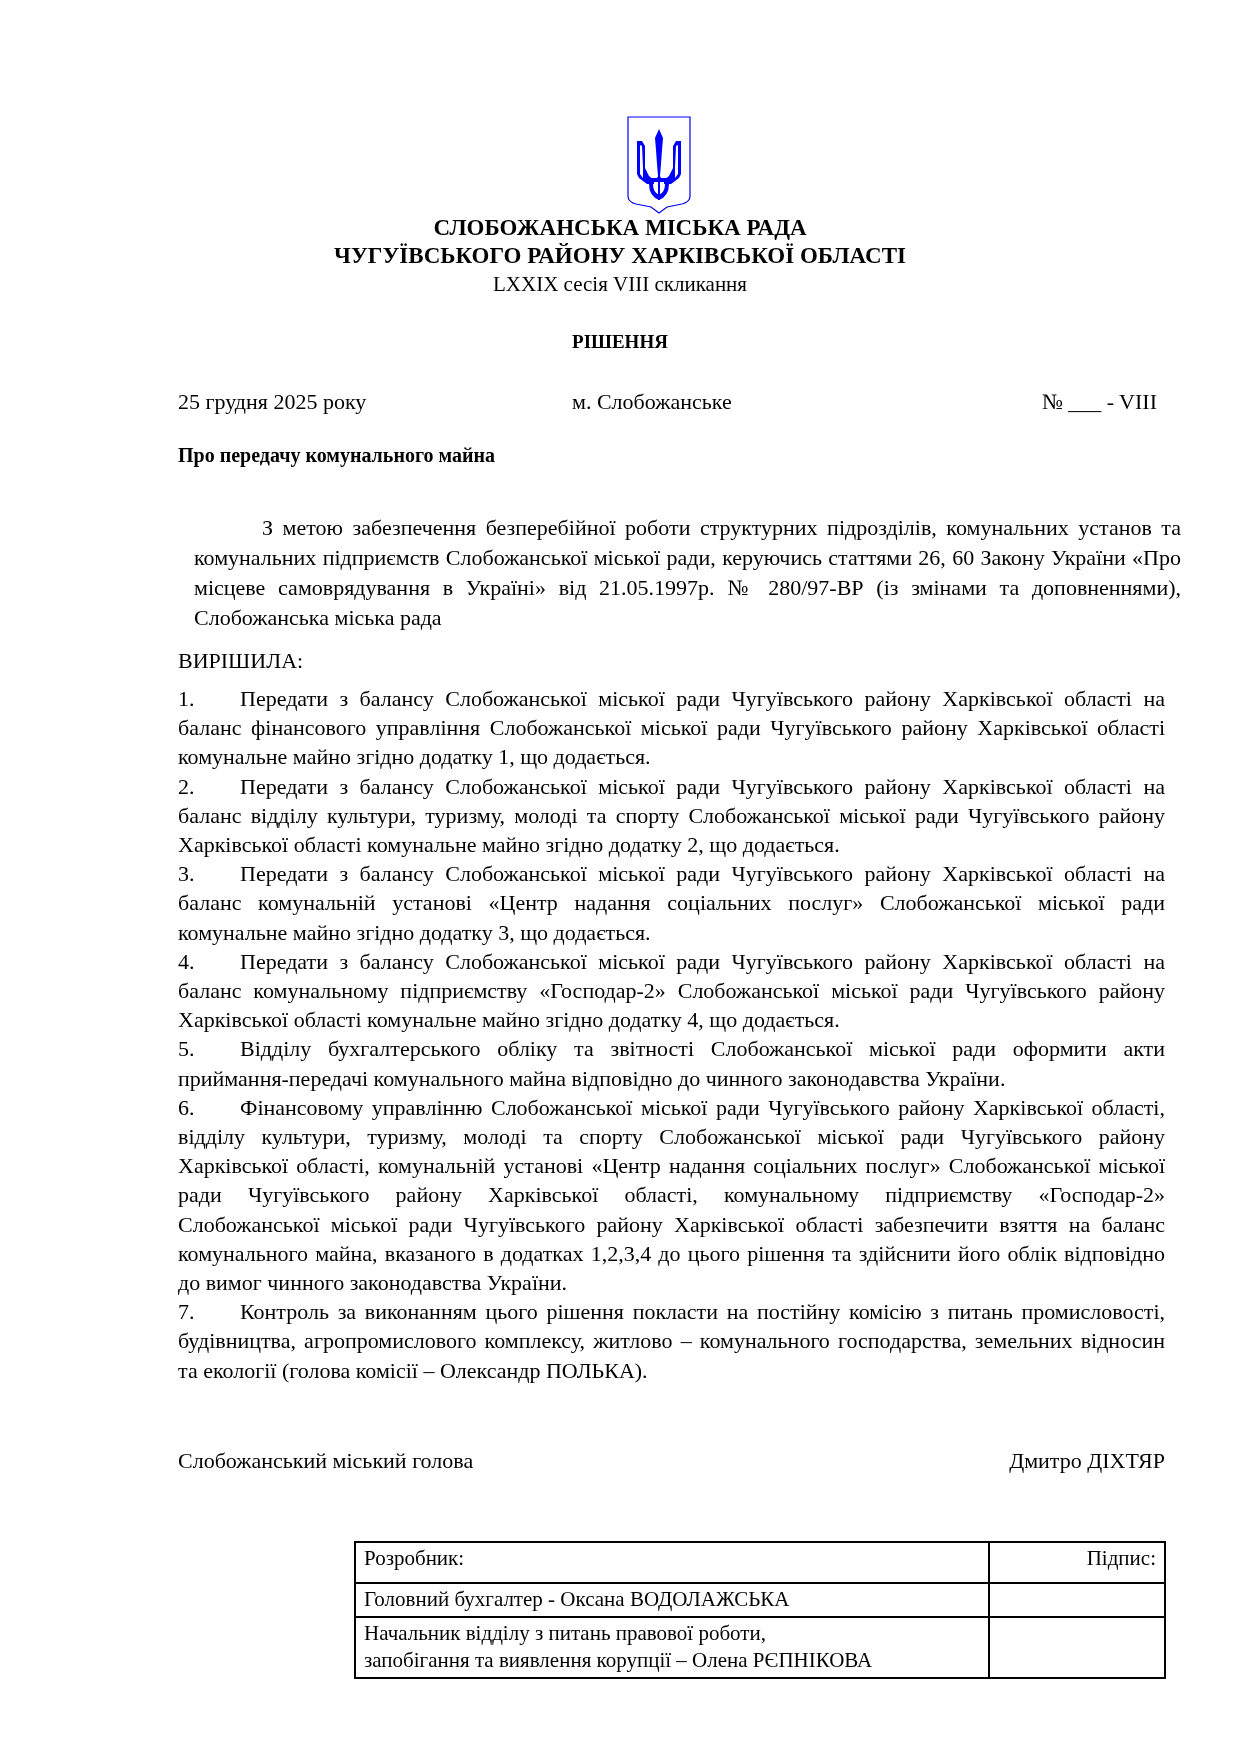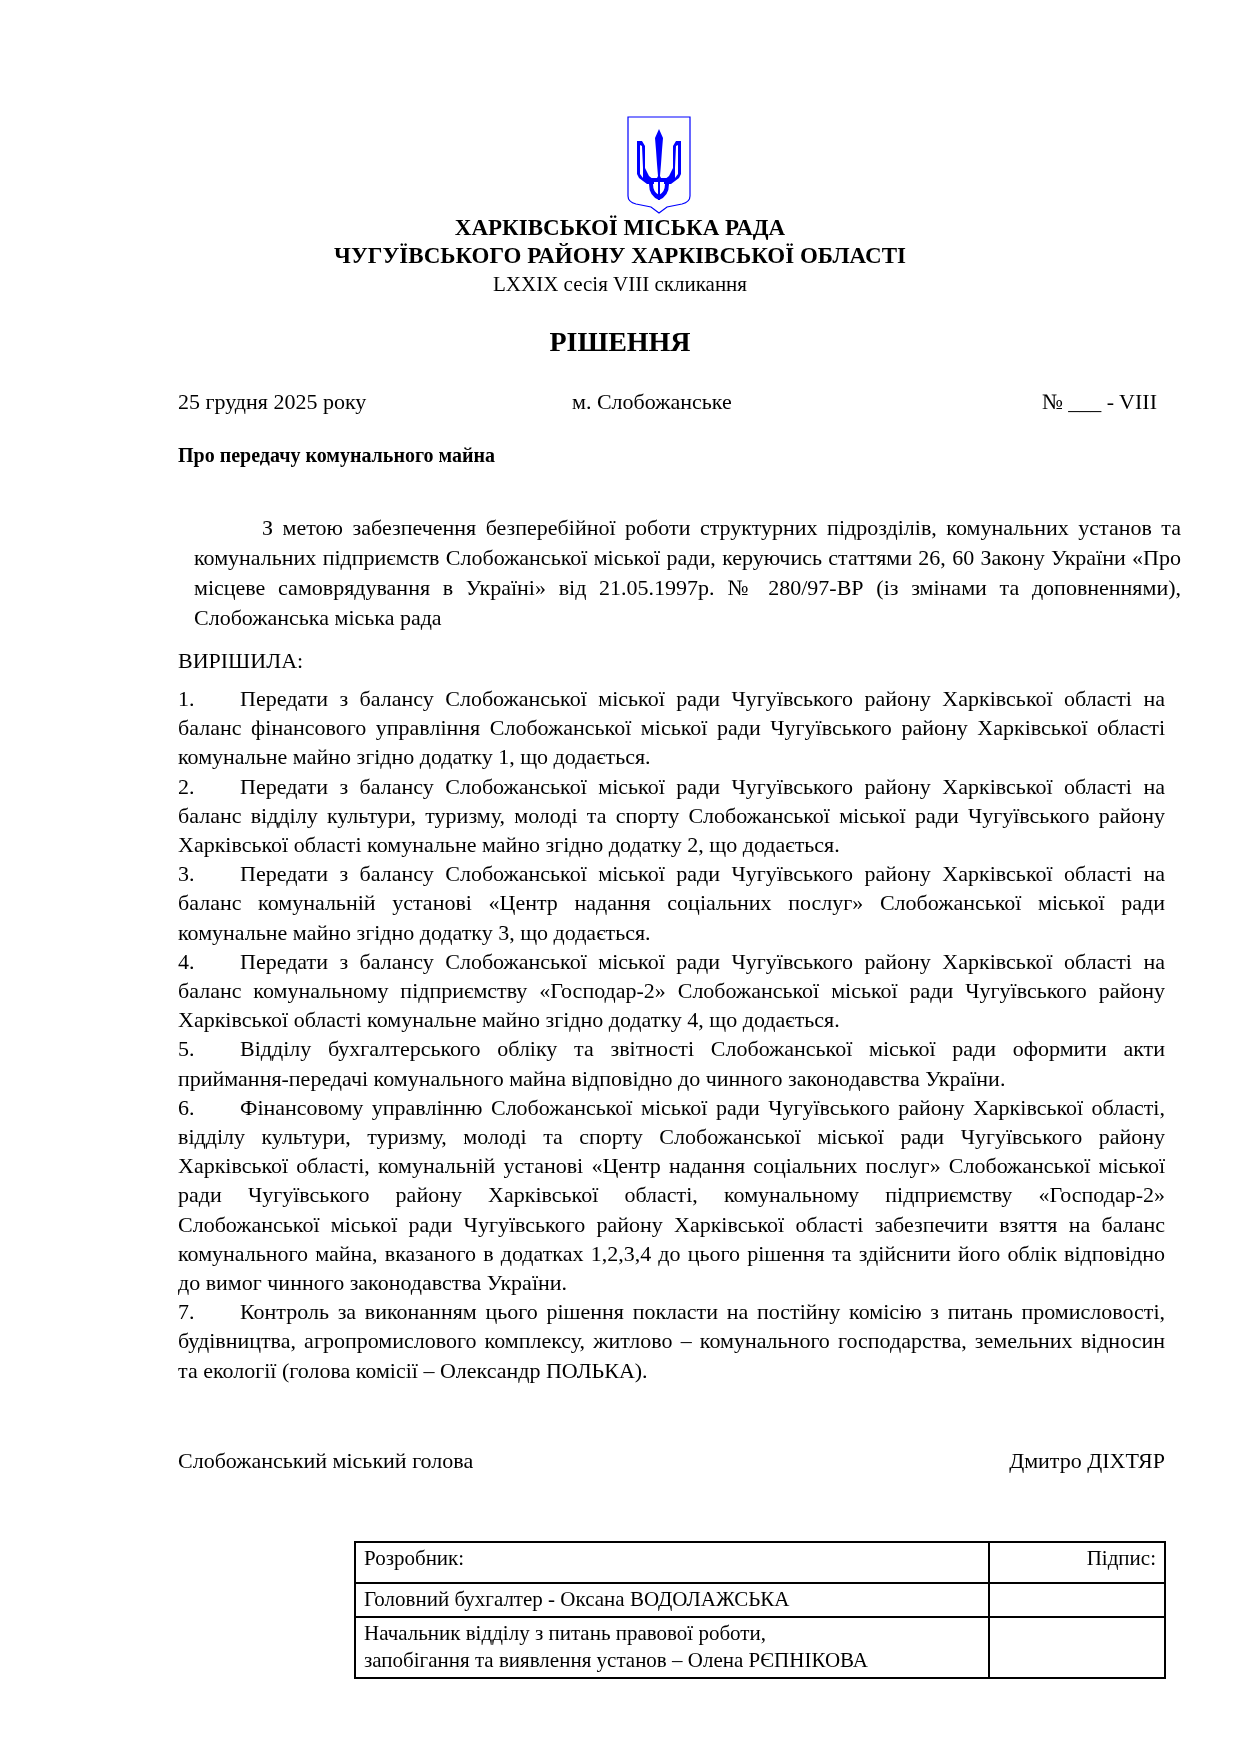--- a/index.html
+++ b/index.html
@@ -4,21 +4,21 @@
 <style>
   html, body { margin: 0; padding: 0; background: #ffffff; }
   body { width: 1240px; height: 1754px; position: relative; overflow: hidden;
          font-family: "Liberation Serif", "DejaVu Serif", serif; color: #000; }
   .abs { position: absolute; }
   .coat { left: 627px; top: 116px; width: 64px; height: 98px; }
   .hdr { left: 0; width: 1240px; text-align: center; font-weight: bold; font-size: 23px; line-height: 28px; }
   .h1 { top: 214px; }
   .h2 { top: 242px; }
   .h3 { top: 270px; font-weight: normal; font-size: 21px; }
-  .h4 { top: 328px; font-size: 28px; font-family: Liberation Serif, serif; }
+  .h4 { top: 328px; font-size: 19px; font-family: Liberation Serif, serif; }
   .line { font-size: 22px; line-height: 28px; }
   .date { left: 178px; top: 388px; }
   .city { left: 572px; top: 388px; }
   .num { right: 83px; top: 388px; }
   .title { left: 178px; top: 441px; font-weight: bold; font-size: 20px; line-height: 28px; }
   .preamble { left: 178px; width: 987px; top: 497px; font-size: 22px; line-height: 30px;
               text-align: justify; text-indent: 68px; margin: 16px; }
   .resolved { left: 178px; top: 647px; font-size: 22px; line-height: 28px; }
   .items { left: 178px; width: 987px; top: 684px; margin: 0; padding: 0; list-style: none; }
   .items li { font-size: 22px; line-height: 29.2px; text-align: justify; margin: 0; }
@@ -47,21 +47,21 @@
       <path d="M54 25 H49 L46 30 L46 52 L42 60 L37 64 L37 68 L44 68 L52 62 L54 58 Z M51 29 V58 L48 62 L48 52 L49 30 Z" fill-rule="evenodd"></path>
 
       <path d="M20 62 H44 V66 H20 Z"></path>
       <path d="M31 60 H33 V84 H31 Z"></path>
       <path d="M22 68 Q22 80 32 84 Q42 80 42 68 H38 Q38 76 32 79 Q26 76 26 68 Z"></path>
       <path d="M29 64 L32 58 L35 64 Z"></path>
     </g>
   </svg>
 </div>
 
-<div class="abs hdr h1">ХАРКІВСЬКОЇ  МІСЬКА  РАДА</div>
+<div class="abs hdr h1">СЛОБОЖАНСЬКА  МІСЬКА  РАДА</div>
 <div class="abs hdr h2">ЧУГУЇВСЬКОГО РАЙОНУ ХАРКІВСЬКОЇ ОБЛАСТІ</div>
 <div class="abs hdr h3">LXXIX сесія VIII скликання</div>
 <div class="abs hdr h4">РІШЕННЯ</div>
 
 <div class="abs line date">25 грудня 2025 року</div>
 <div class="abs line city">м. Слобожанське</div>
 <div class="abs line num">№ ___ - VIII</div>
 
 <div class="abs title">Про передачу комунального майна</div>
 
@@ -88,18 +88,18 @@
     <td>Розробник:</td>
     <td class="sig">Підпис:</td>
   </tr>
   <tr>
     <td><span>Головний бухгалтер - Оксана ВОДОЛАЖСЬКА</span></td>
     <td class="sig"></td>
   </tr>
   <tr>
     <td>
           <div>Начальник відділу з питань правової роботи,</div>
-          <div>запобігання та виявлення установ – Олена РЄПНІКОВА</div>
+          <div>запобігання та виявлення корупції – Олена РЄПНІКОВА</div>
         </td>
     <td class="sig"></td>
   </tr>
 </tbody>
   </table>
 
 </body></html>

